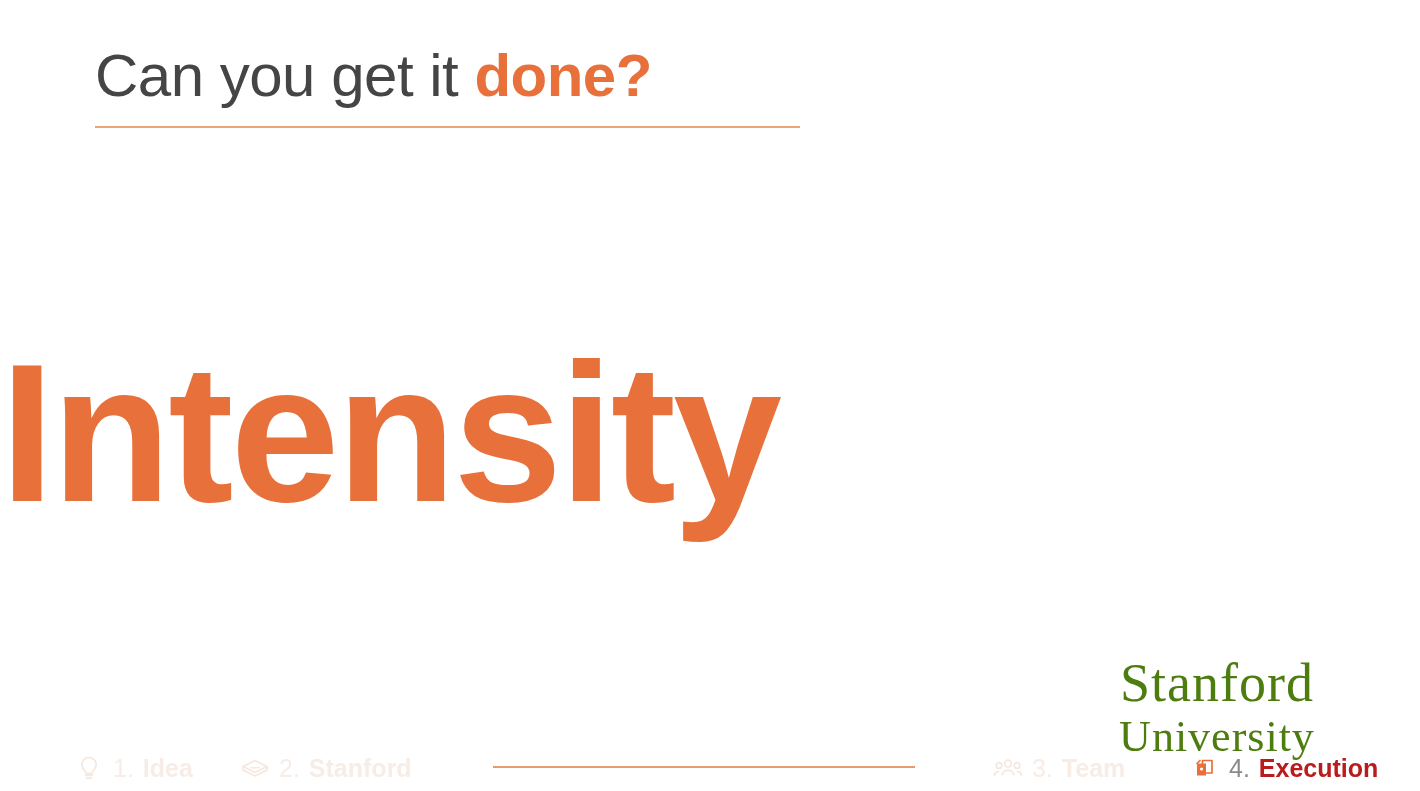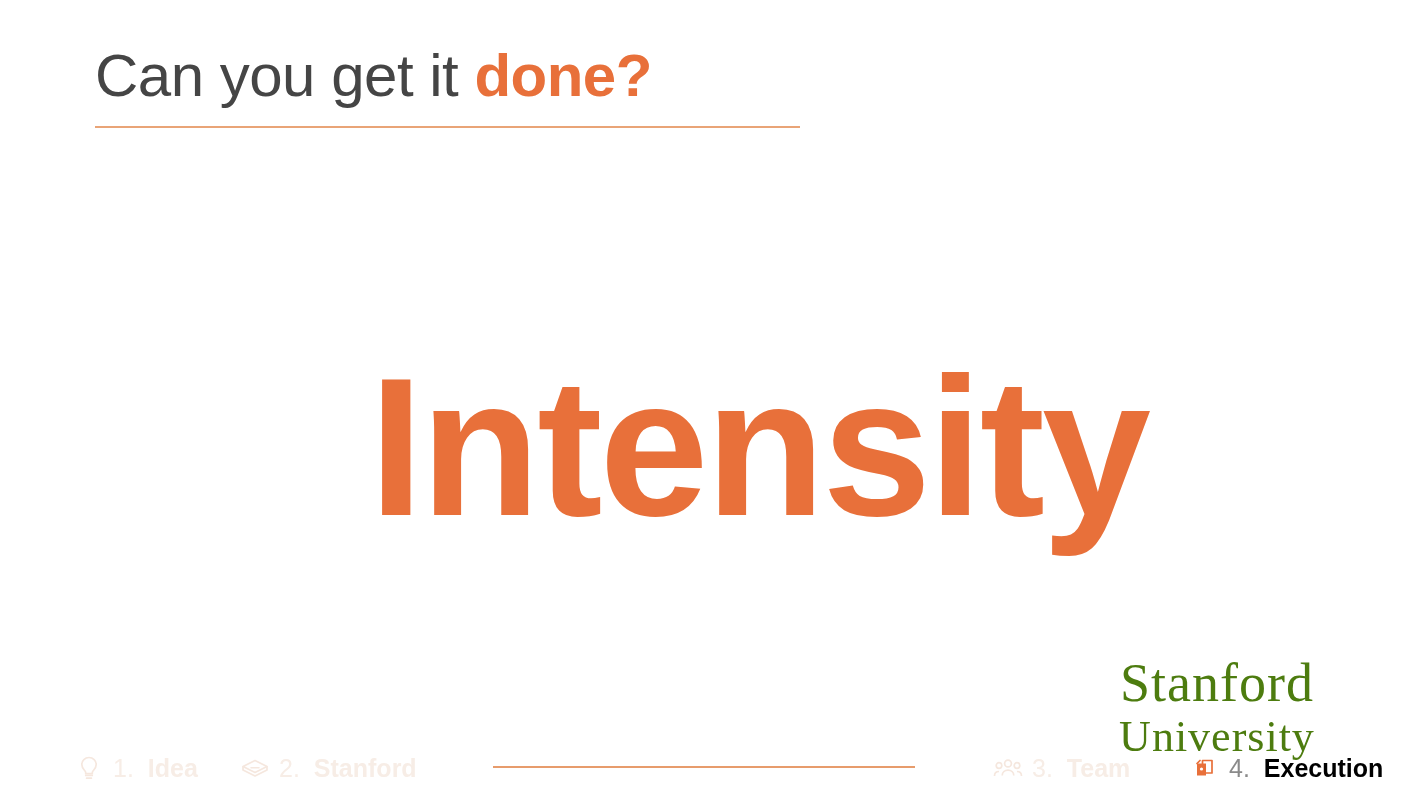--- a/index.html
+++ b/index.html
@@ -43,23 +43,23 @@
     margin-top: 20px;
     height: 2px;
     width: 705px;
     background: #E9A477;
   }
 
   
   #hero {
     position: absolute;
     left: 0;
-    top: 350px;
+    top: 336px;
     width: 1148px;
-    text-align: right;
+    text-align: left;
   }
   #hero-word {
     display: inline-block;
     font-size: 196px;
     line-height: 1.0;
     font-weight: 700;
     color: #E8703A;
     letter-spacing: -3px;
   }
 
@@ -102,21 +102,20 @@
     gap: 9px;
     white-space: nowrap;
     font-size: 25px;
     line-height: 1;
   }
   .footer-item .fi-num {
     font-weight: 400;
   }
   .footer-item .fi-label {
     font-weight: 700;
-    margin-left: 5px;
     text-align: right;
   }
   .footer-item .fi-icon {
     display: inline-block;
     width: 30px;
     height: 28px;
     flex: 0 0 30px;
   }
   .footer-item.dim {
     color: #F7EDE6;
@@ -127,21 +126,21 @@
     fill: none;
   }
   .footer-item.active {
     color: #E8703A;
   }
   .footer-item.active .fi-num {
     color: #8A8A8A;
     font-weight: 400;
   }
   .footer-item.active .fi-label {
-    color: #000000;
+    color: #b91c1c;
     font-weight: 700;
   }
 
   #fi-1 { left: 74px;   top: 6px; }
   #fi-2 { left: 240px;  top: 6px; }
   #fi-3 { left: 993px;  top: 6px; }
   #fi-4 { left: 1190px; top: 6px; }
 
   #footer-rule {
     position: absolute;

